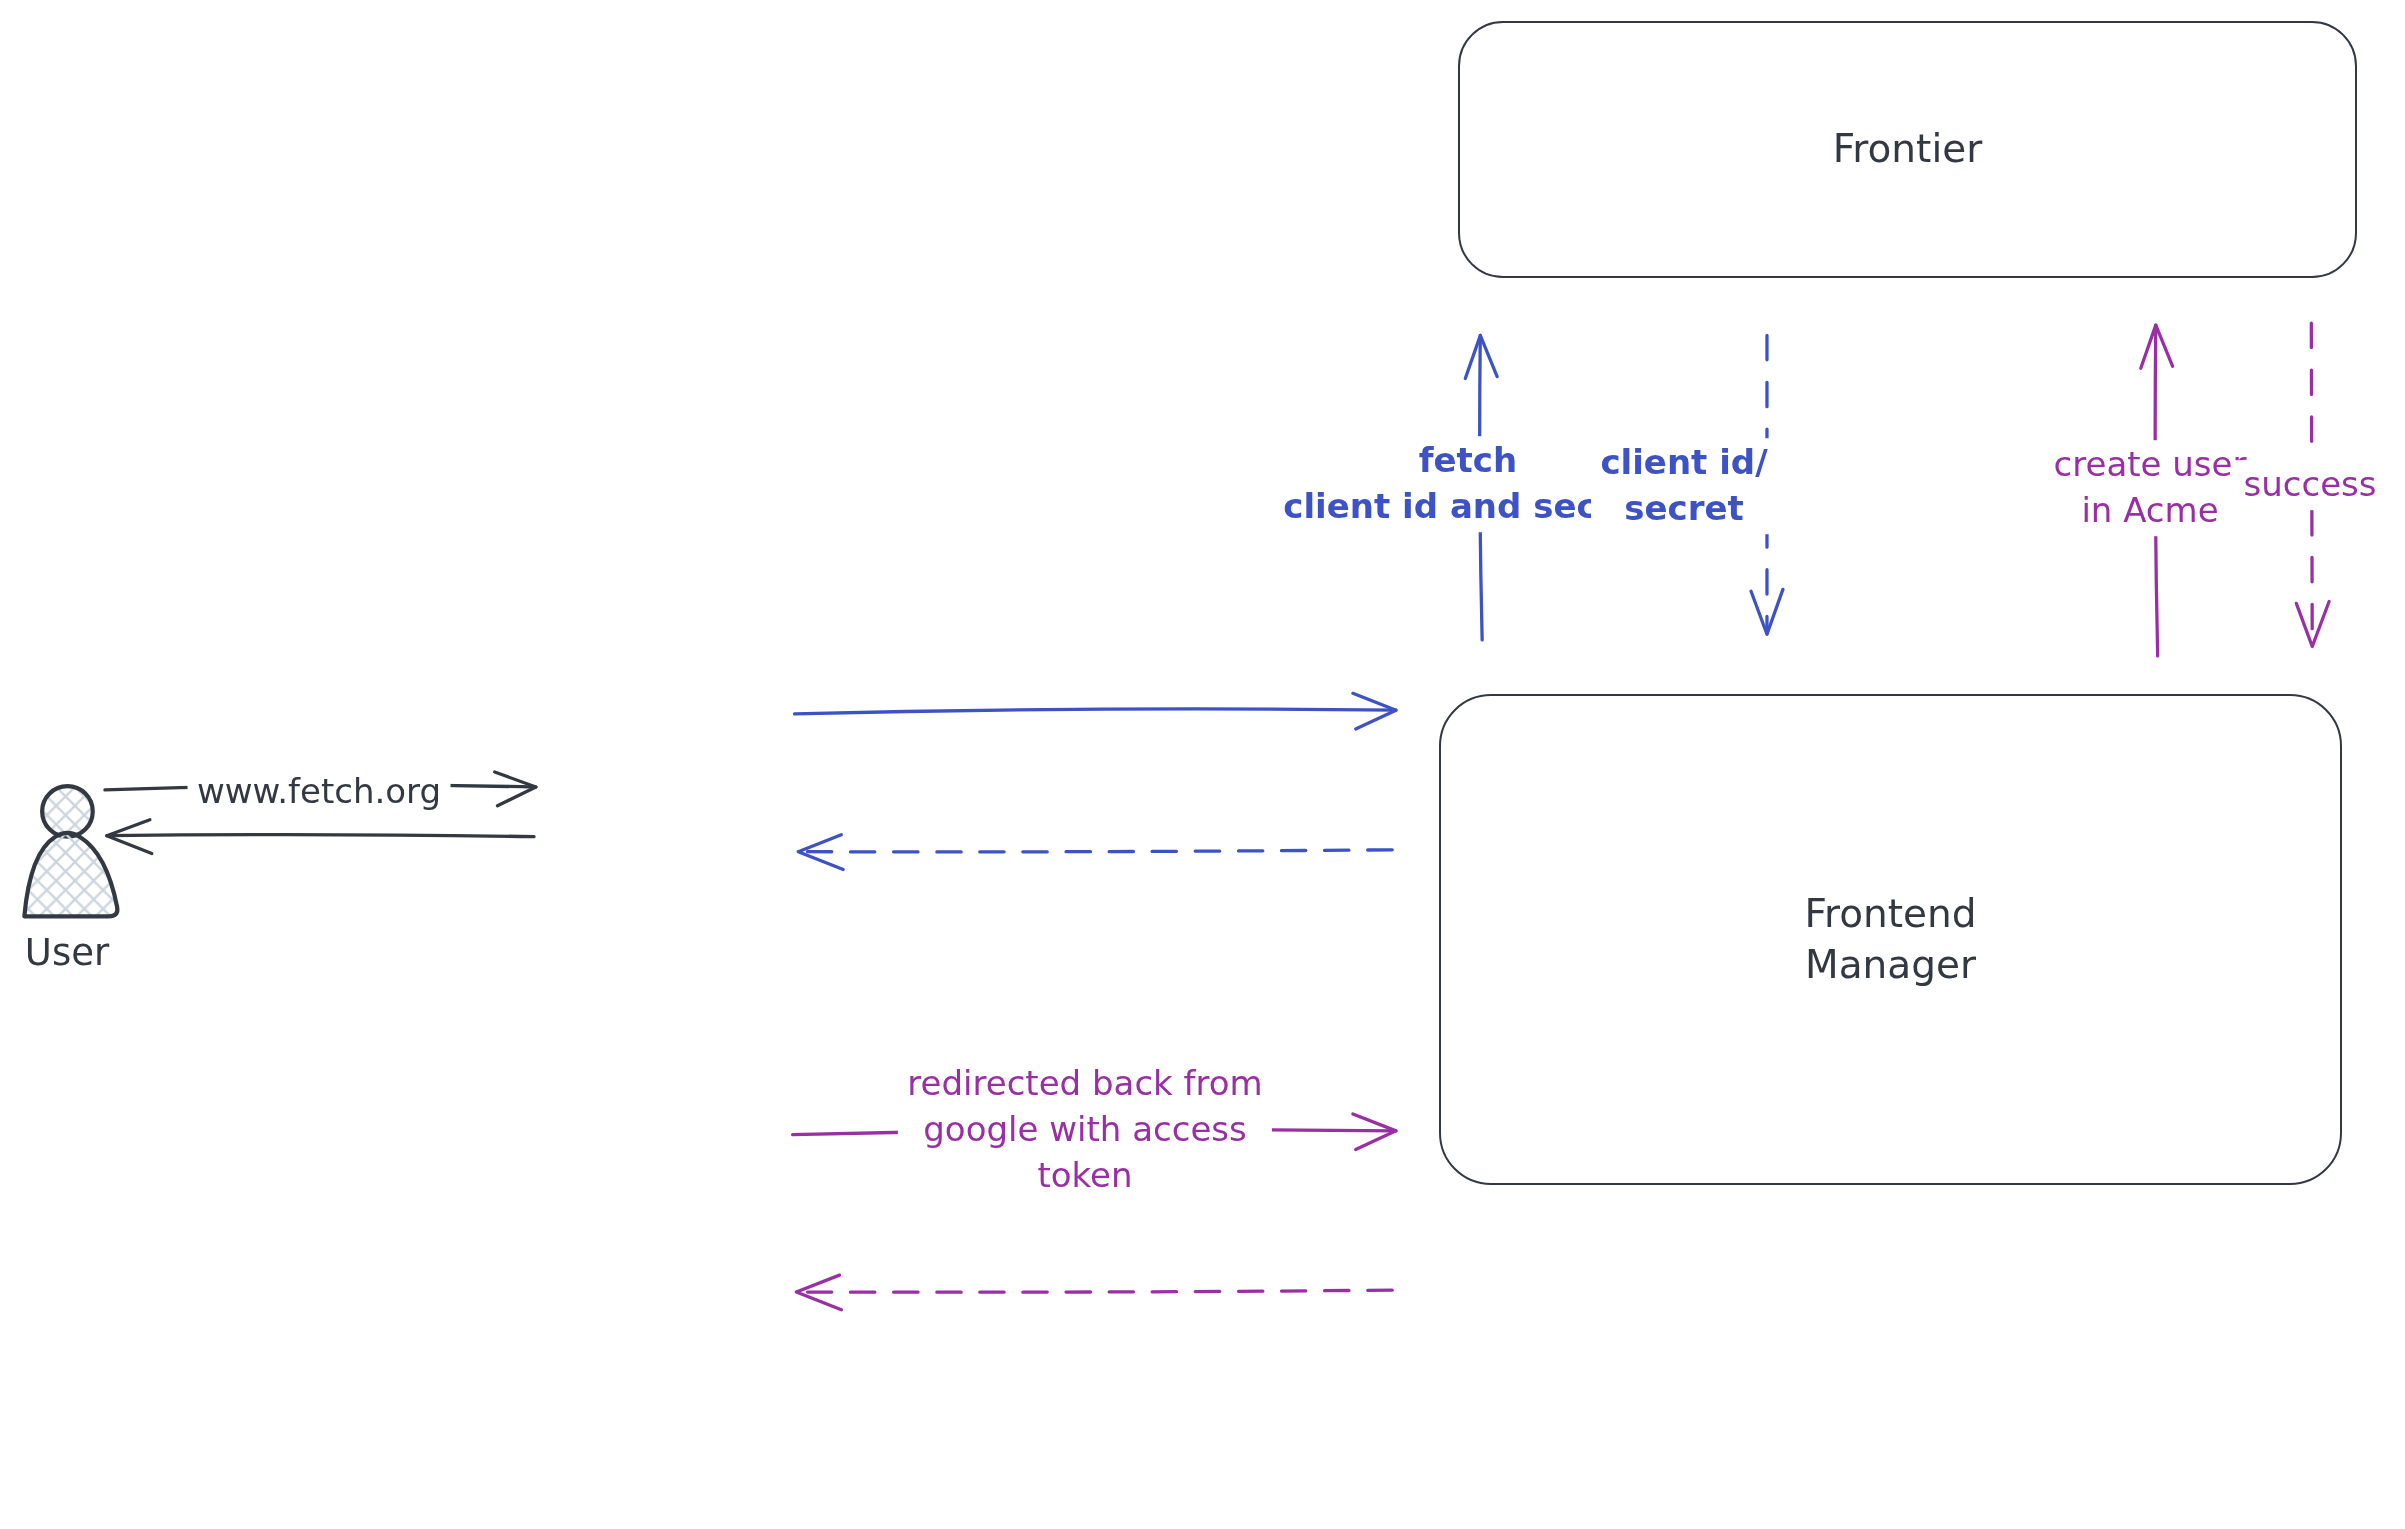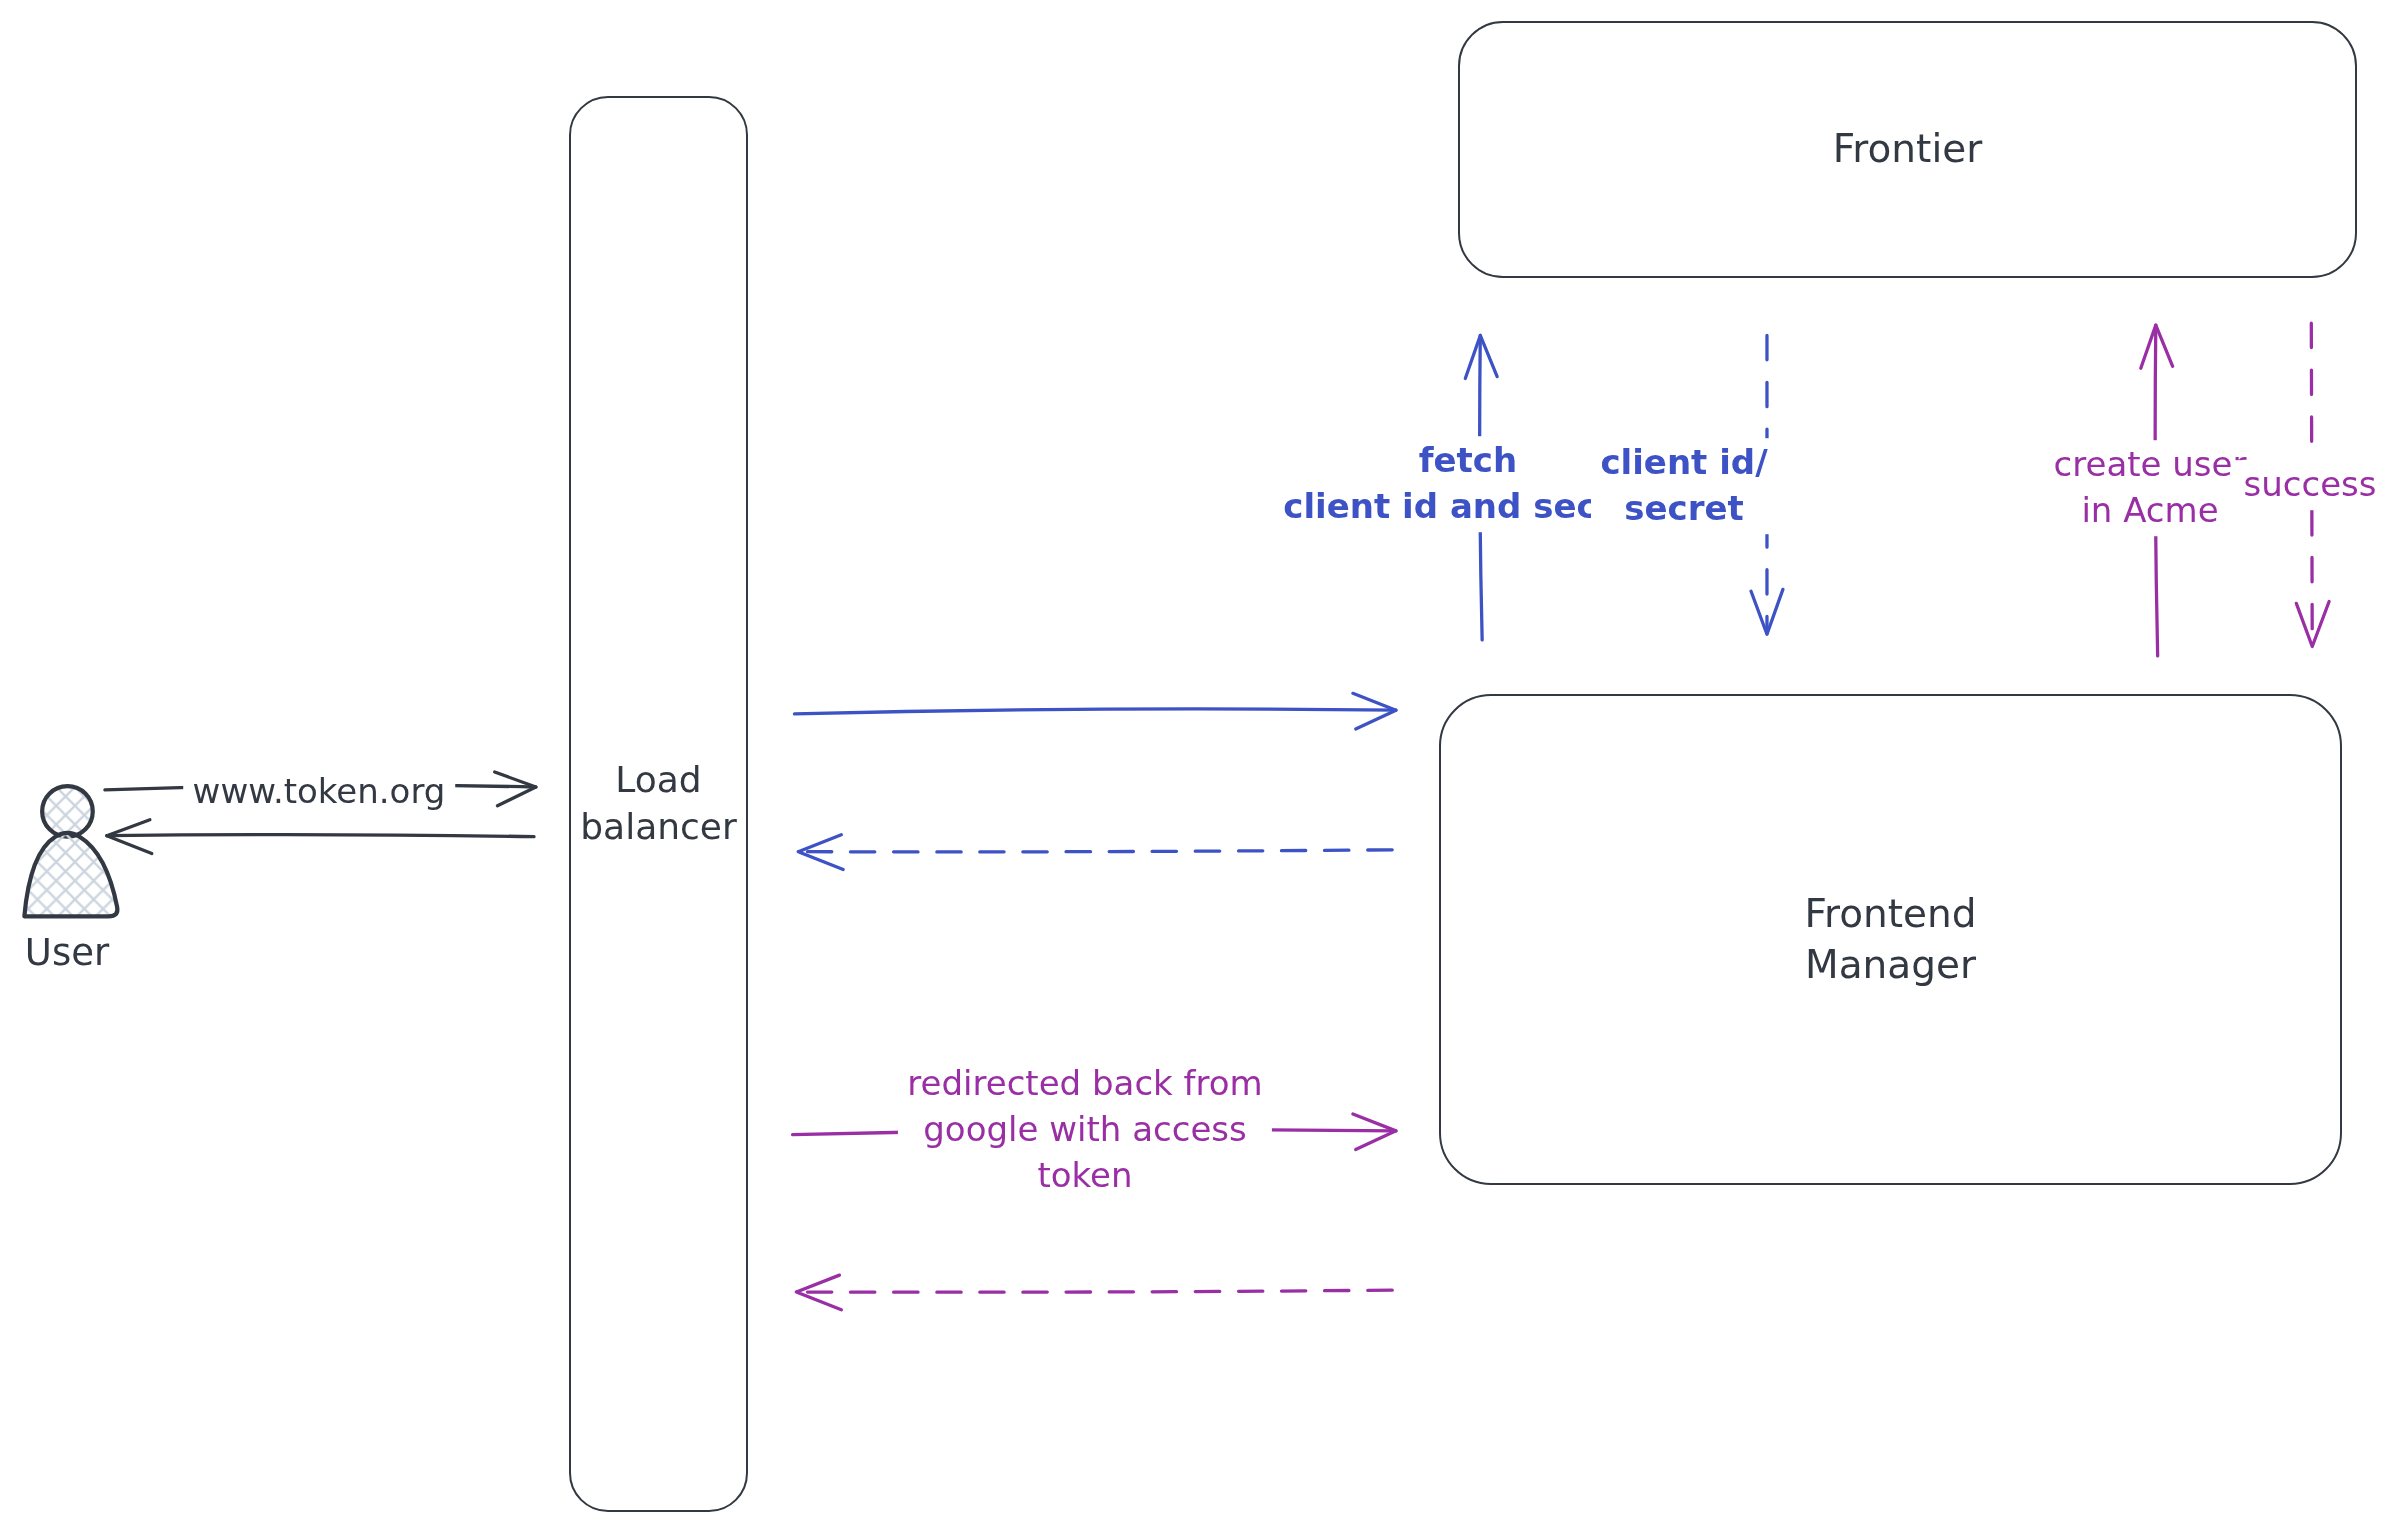--- a/index.html
+++ b/index.html
@@ -44,24 +44,20 @@
     position:absolute;z-index:3;
     transform:translate(-50%,-50%);
     color:#333942;font-size:37px;font-weight:500;
   }
 </style>
 </head>
 <body>
 
 <div class="canvas">
 
-  <div class="node node-lb">
-    <div class="node-label fs-box-sm">Load
-balancer</div>
-  </div>
 
   <div class="node node-frontier">
     <div class="node-label fs-box-lg">Frontier</div>
   </div>
 
   <div class="node node-fm">
     <div class="node-label fs-box-lg">Frontend
 Manager</div>
   </div>
 
@@ -118,21 +114,21 @@
       <path d="M1444 1189 L1490 1207 M1447 1227 L1490 1207"></path>
     </g>
     <g stroke="#9a2fa5" stroke-width="3.5" fill="none" stroke-linecap="round">
       <path d="M1486 1377 Q1160 1380 850 1379" stroke-dasharray="26 20"></path>
       <path d="M896 1361 L850 1379 M898 1398 L850 1379"></path>
     </g>
   </svg>
 
   <div class="actor-label" style="left:67px;top:952px;">User</div>
 
-  <div class="arrow-label c-dark" style="left:319px;top:792px;">www.token.org</div>
+  <div class="arrow-label c-dark" style="left:319px;top:792px;">www.fetch.org</div>
 
 
 
   <div class="arrow-label c-blue" style="left:1468px;top:484px;">fetch
 client id and secret</div>
 
   <div class="arrow-label c-blue" style="left:1684px;top:486px;">client id/
 secret</div>
 
   <div class="arrow-label c-purple" style="left:2150px;top:488px;">create user

